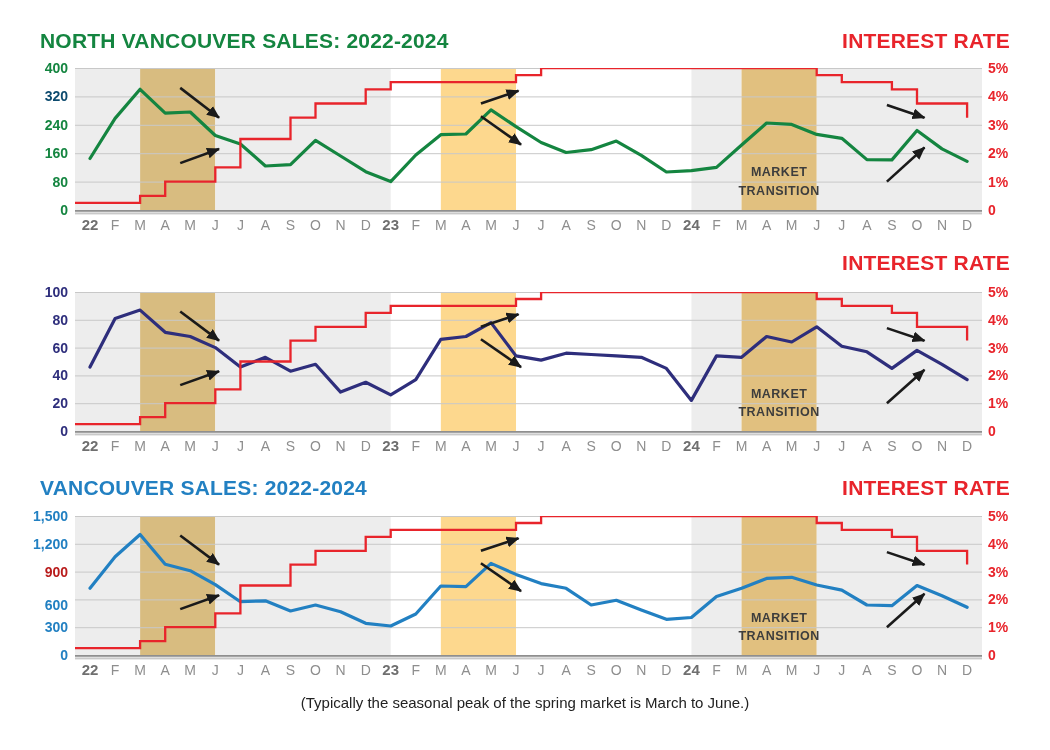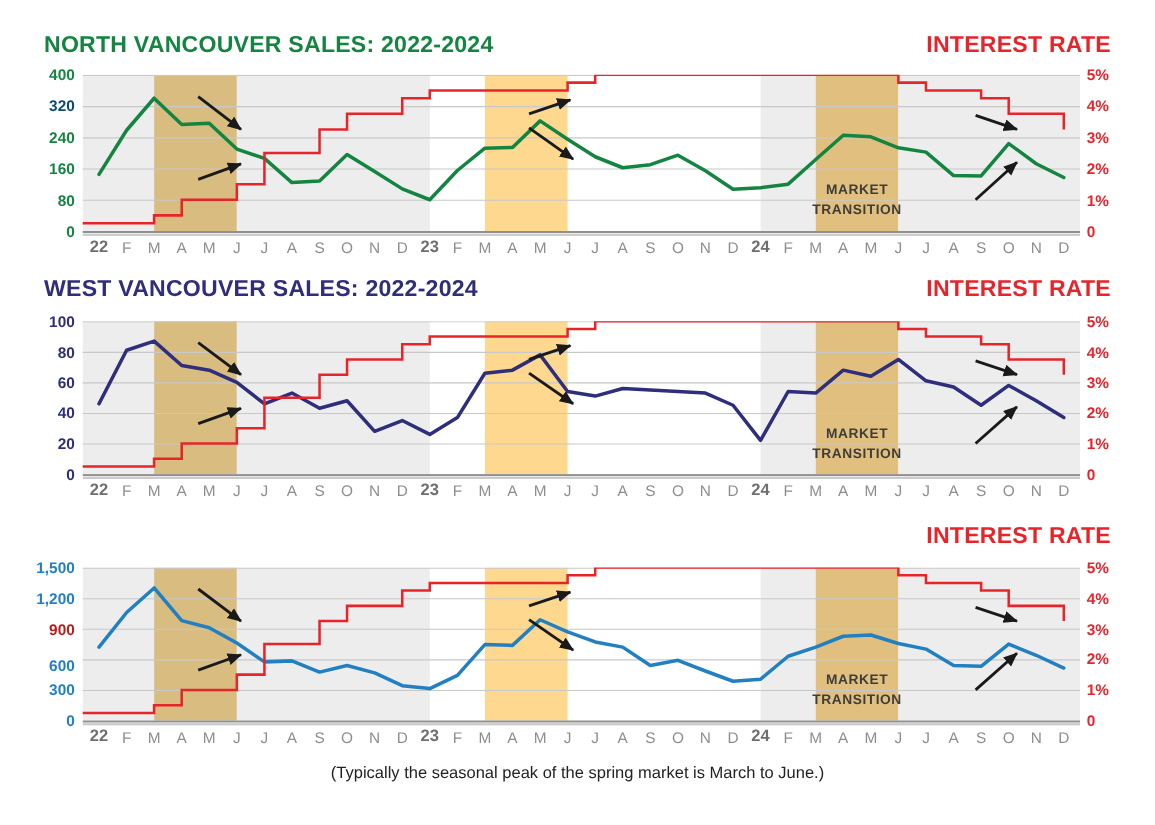--- a/index.html
+++ b/index.html
@@ -103,21 +103,20 @@
         <div class="mlab" style="left:778.7px;color:#8e8e8e;font-weight:normal;">M</div>
         <div class="mlab" style="left:803.7px;color:#8e8e8e;font-weight:normal;">J</div>
         <div class="mlab" style="left:828.8px;color:#8e8e8e;font-weight:normal;">J</div>
         <div class="mlab" style="left:853.9px;color:#8e8e8e;font-weight:normal;">A</div>
         <div class="mlab" style="left:878.9px;color:#8e8e8e;font-weight:normal;">S</div>
         <div class="mlab" style="left:904.0px;color:#8e8e8e;font-weight:normal;">O</div>
         <div class="mlab" style="left:929.0px;color:#8e8e8e;font-weight:normal;">N</div>
         <div class="mlab" style="left:954.1px;color:#8e8e8e;font-weight:normal;">D</div>
       </div>
       <div class="title-row" style="top: 251px;">
-        <div class="panel-title" style="color: rgb(46, 46, 124);">WEST VANCOUVER SALES: 2022-2024</div>
         <div class="ir-title" style="color: rgb(232, 36, 43);">INTEREST RATE</div>
       </div>
       <div class="plot" style="top: 292px; height: 144px;">
         <svg width="907" height="144" viewBox="0 0 907 144">
           <defs>
             <marker id="ah1" markerUnits="userSpaceOnUse" markerWidth="14" markerHeight="12" refX="12" refY="5.5" orient="auto">
               <path d="M0,0 L13,5.5 L0,11 Z" fill="#1a1a1a"></path>
             </marker>
           </defs>
           <rect x="0" y="0" width="65.12" height="139" fill="#ededed"></rect>
@@ -190,20 +189,21 @@
         <div class="mlab" style="left:778.7px;color:#8e8e8e;font-weight:normal;">M</div>
         <div class="mlab" style="left:803.7px;color:#8e8e8e;font-weight:normal;">J</div>
         <div class="mlab" style="left:828.8px;color:#8e8e8e;font-weight:normal;">J</div>
         <div class="mlab" style="left:853.9px;color:#8e8e8e;font-weight:normal;">A</div>
         <div class="mlab" style="left:878.9px;color:#8e8e8e;font-weight:normal;">S</div>
         <div class="mlab" style="left:904.0px;color:#8e8e8e;font-weight:normal;">O</div>
         <div class="mlab" style="left:929.0px;color:#8e8e8e;font-weight:normal;">N</div>
         <div class="mlab" style="left:954.1px;color:#8e8e8e;font-weight:normal;">D</div>
       </div>
       <div class="title-row" style="top: 476px;">
+        <div class="panel-title" style="color: rgb(34, 128, 194);">VANCOUVER SALES: 2022-2024</div>
         <div class="ir-title" style="color: rgb(232, 36, 43);">INTEREST RATE</div>
       </div>
       <div class="plot" style="top: 516px; height: 144px;">
         <svg width="907" height="144" viewBox="0 0 907 144">
           <defs>
             <marker id="ah2" markerUnits="userSpaceOnUse" markerWidth="14" markerHeight="12" refX="12" refY="5.5" orient="auto">
               <path d="M0,0 L13,5.5 L0,11 Z" fill="#1a1a1a"></path>
             </marker>
           </defs>
           <rect x="0" y="0" width="65.12" height="139" fill="#ededed"></rect>

